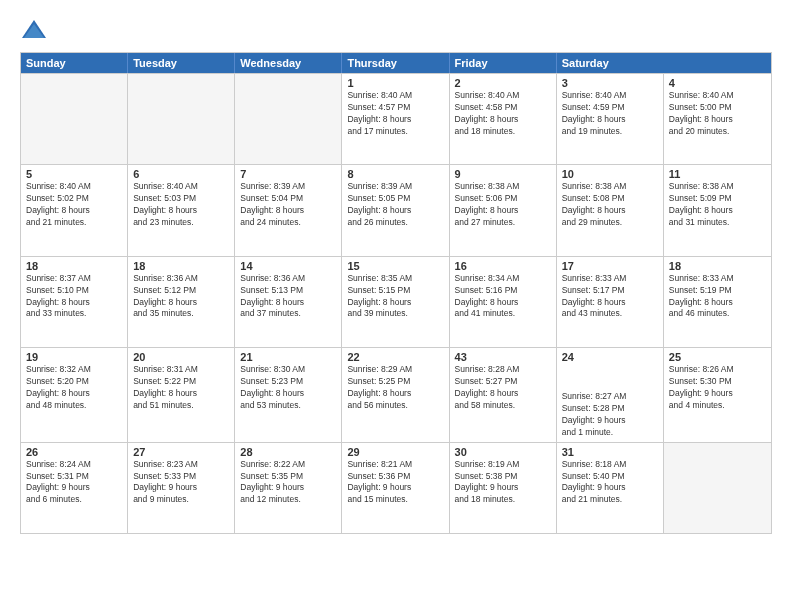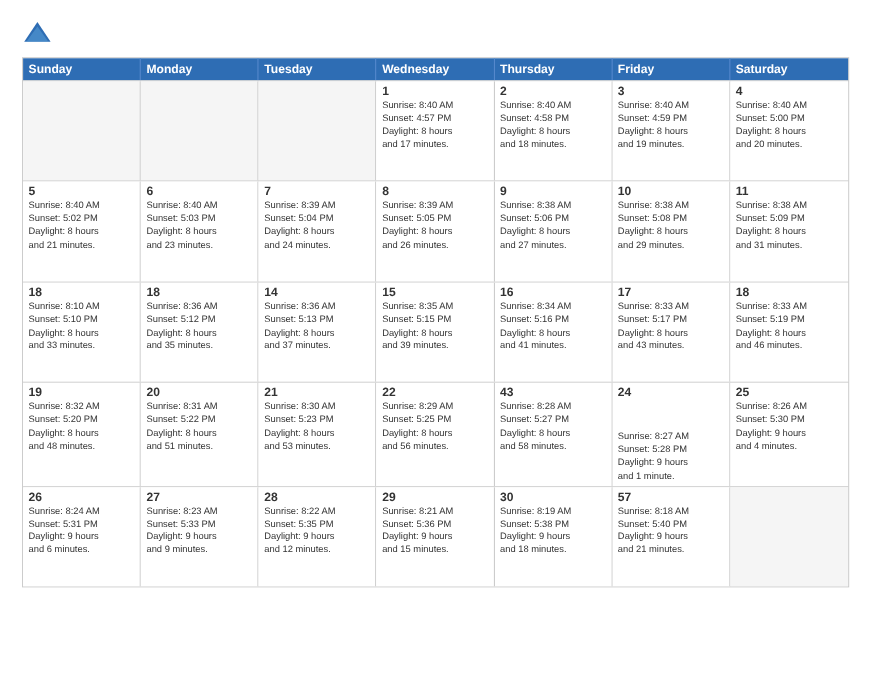--- a/index.html
+++ b/index.html
@@ -131,21 +131,20 @@
     </div>
     <div class="title-block">
       <div class="calendar-title"></div>
       <div class="calendar-subtitle"></div>
     </div>
   </div>
 
   <div class="calendar">
     <div class="cal-header-row">
     <div class="cal-header-cell">Sunday</div>
-        <div class="cal-header-cell">Monday</div>
         <div class="cal-header-cell">Tuesday</div>
         <div class="cal-header-cell">Wednesday</div>
         <div class="cal-header-cell">Thursday</div>
         <div class="cal-header-cell">Friday</div>
         <div class="cal-header-cell">Saturday</div>
       </div>
     <div class="cal-body">
     <div class="cal-week">
           <div class="cal-cell empty"></div>
           <div class="cal-cell empty"></div>
@@ -226,21 +225,21 @@
             <span class="day-num">11</span>
             <div class="day-info" style="white-space: pre-line;">Sunrise: 8:38 AM
 Sunset: 5:09 PM
 Daylight: 8 hours
 and 31 minutes.</div>
           </div>
         </div>
         <div class="cal-week">
           <div class="cal-cell">
             <span class="day-num">18</span>
-            <div class="day-info" style="white-space: pre-line;">Sunrise: 8:10 AM
+            <div class="day-info" style="white-space: pre-line;">Sunrise: 8:37 AM
 Sunset: 5:10 PM
 Daylight: 8 hours
 and 33 minutes.</div>
           </div>
           <div class="cal-cell">
             <span class="day-num">18</span>
             <div class="day-info" style="white-space: pre-line;">Sunrise: 8:36 AM
 Sunset: 5:12 PM
 Daylight: 8 hours
 and 35 minutes.</div>
@@ -362,21 +361,21 @@
 and 15 minutes.</div>
           </div>
           <div class="cal-cell">
             <span class="day-num">30</span>
             <div class="day-info" style="white-space: pre-line;">Sunrise: 8:19 AM
 Sunset: 5:38 PM
 Daylight: 9 hours
 and 18 minutes.</div>
           </div>
           <div class="cal-cell">
-            <span class="day-num">57</span>
+            <span class="day-num">31</span>
             <div class="day-info" style="white-space: pre-line;">Sunrise: 8:18 AM
 Sunset: 5:40 PM
 Daylight: 9 hours
 and 21 minutes.</div>
           </div>
           <div class="cal-cell empty"></div>
         </div>
       </div>
   </div>
 </div>

